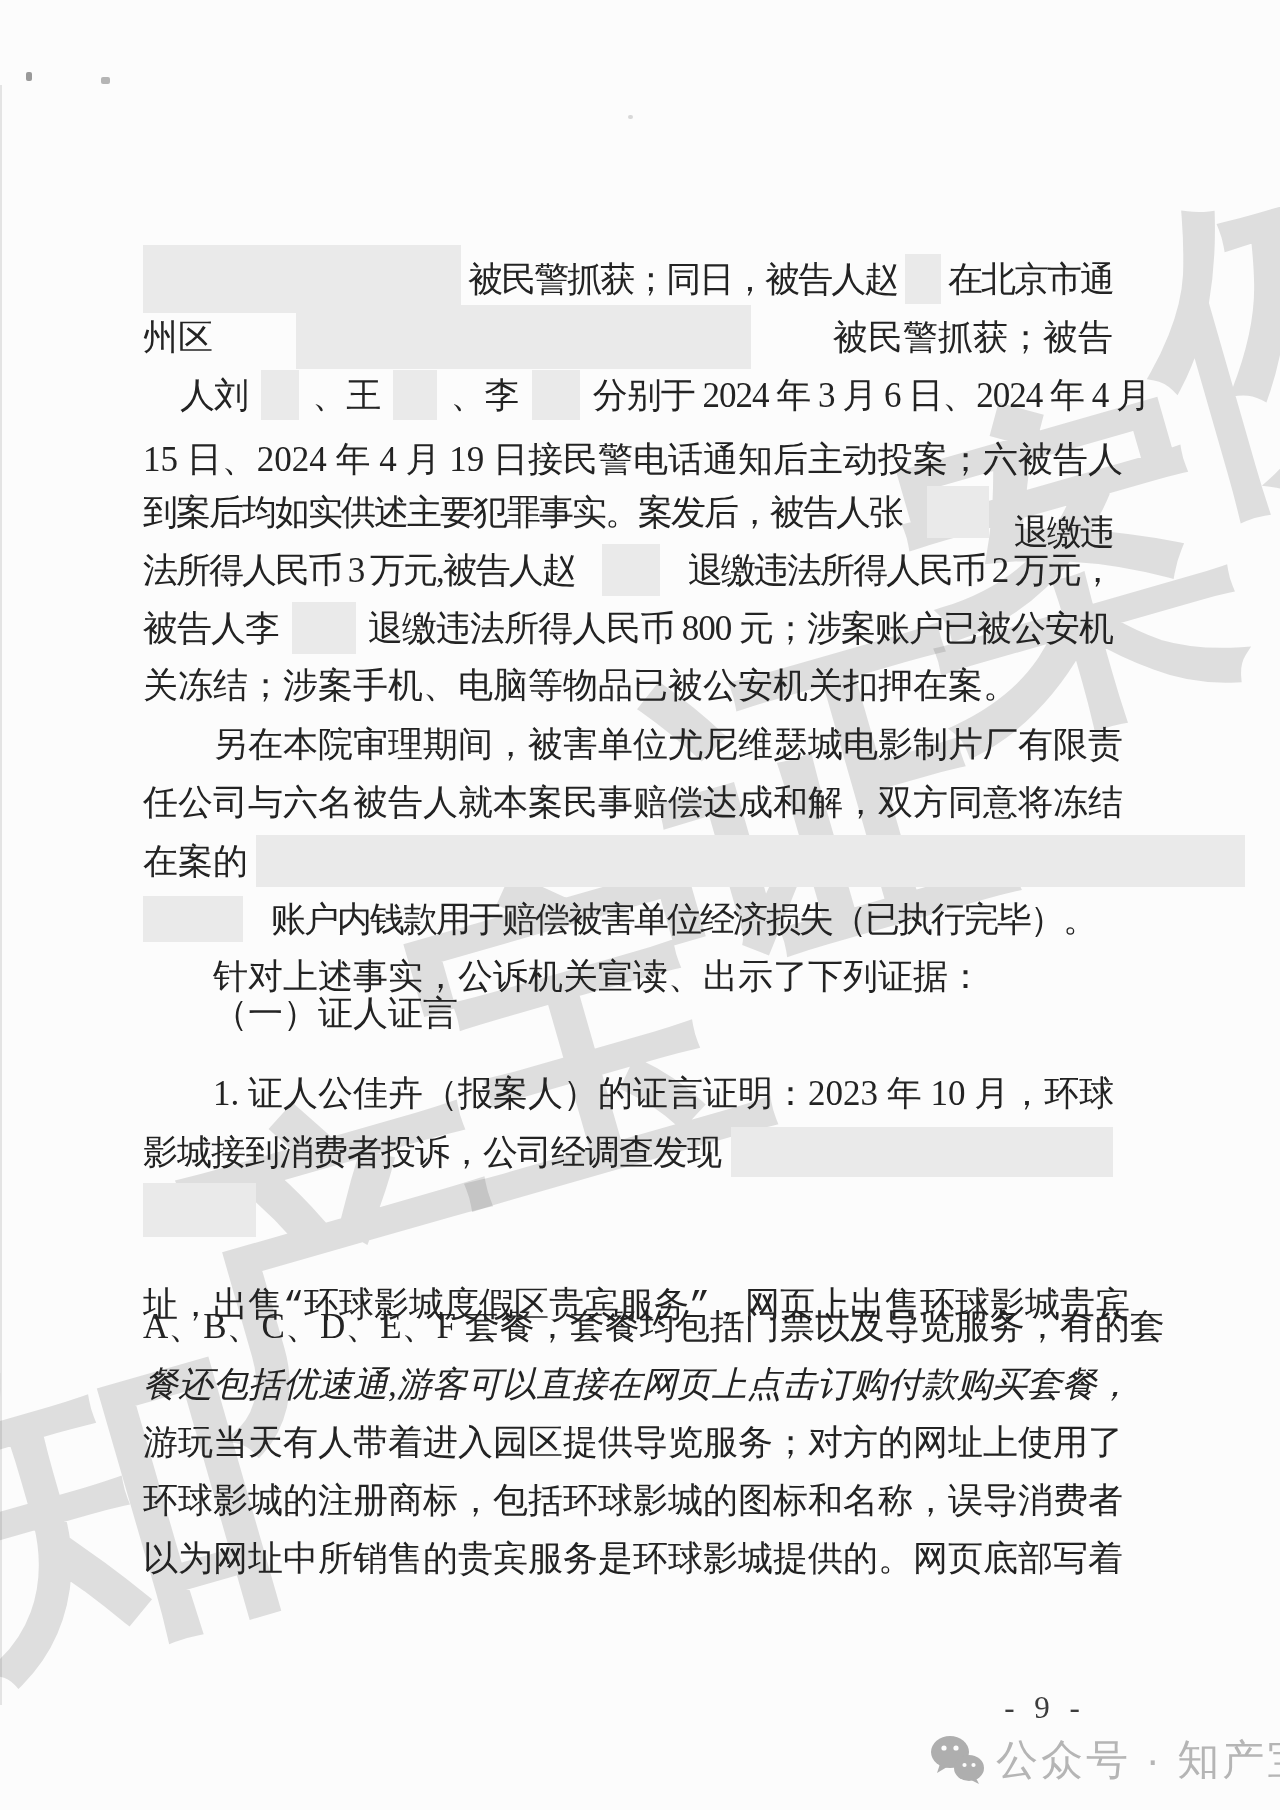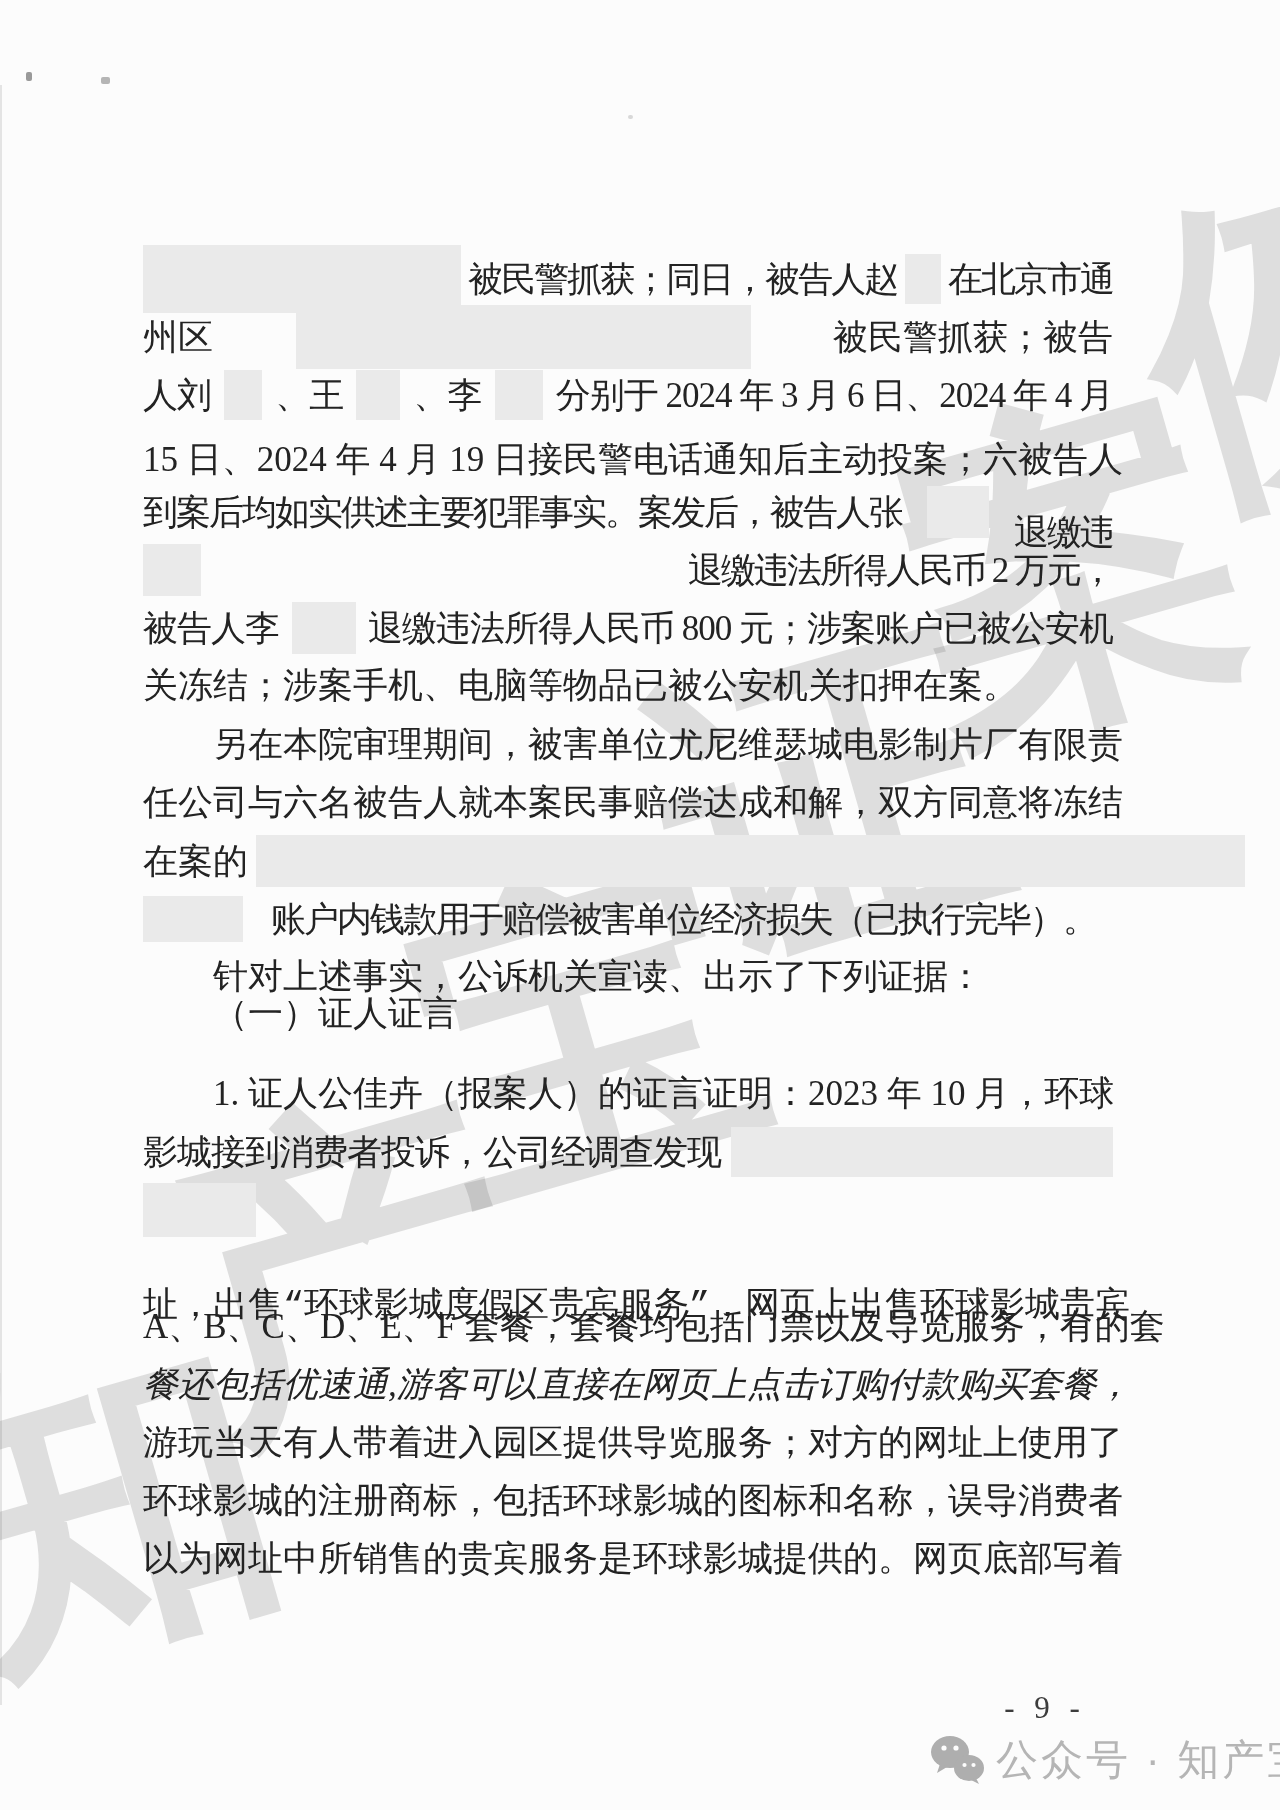--- a/index.html
+++ b/index.html
@@ -118,36 +118,37 @@
         <span class="redaction" style="width: 318px; height: 68px; background: rgb(234, 234, 234);"></span>
         <span class="run" style="letter-spacing: -2px;">被民警抓获；同日，被告人赵</span>
         <span class="redaction" style="width: 36px; height: 50px; background: rgb(234, 234, 234);"></span>
         <span class="run" style="letter-spacing: -2px;">在北京市通</span>
       </div>
       <div class="line flex" style="top: 58px;">
         <span class="run">州区</span>
         <span class="redaction" style="width: 455px; height: 64px; background: rgb(234, 234, 234);"></span>
         <span class="run">被民警抓获；被告</span>
       </div>
-      <div class="line flex" style="top: 116px;">
+      <div class="line flex" style="top: 116px; margin-left: 37px;">
         <span class="run" style="letter-spacing: -1px;">人刘</span>
         <span class="redaction" style="width: 38px; height: 50px; background: rgb(234, 234, 234);"></span>
         <span class="run" style="letter-spacing: -1px;">、王</span>
         <span class="redaction" style="width: 44px; height: 50px; background: rgb(234, 234, 234);"></span>
         <span class="run" style="letter-spacing: -1px;">、李</span>
         <span class="redaction" style="width: 48px; height: 50px; background: rgb(234, 234, 234);"></span>
         <span class="run" style="letter-spacing: -1px;">分别于 2024 年 3 月 6 日、2024 年 4 月</span>
       </div>
       <div class="line justify" style="top: 181px;">15 日、2024 年 4 月 19 日接民警电话通知后主动投案；六被告人</div>
       <div class="line flex" style="top: 233px;">
         <span class="run" style="letter-spacing: -2px;">到案后均如实供述主要犯罪事实。案发后，被告人张</span>
         <span class="redaction" style="width: 62px; height: 52px; background: rgb(234, 234, 234);"></span>
         <span class="run" style="letter-spacing: -2px; margin-top: 40px;">退缴违</span>
       </div>
       <div class="line flex" style="top: 291px;">
+        <span class="run" style="letter-spacing: -2px;">法所得人民币 3 万元,被告人赵</span>
         <span class="redaction" style="width: 58px; height: 52px; background: rgb(234, 234, 234);"></span>
         <span class="run" style="letter-spacing: -2px;">退缴违法所得人民币 2 万元，</span>
       </div>
       <div class="line flex" style="top: 349px;">
         <span class="run" style="letter-spacing: -1px;">被告人李</span>
         <span class="redaction" style="width: 64px; height: 52px; background: rgb(234, 234, 234);"></span>
         <span class="run" style="letter-spacing: -1px;">退缴违法所得人民币 800 元；涉案账户已被公安机</span>
       </div>
       <div class="line plain" style="top: 407px;">关冻结；涉案手机、电脑等物品已被公安机关扣押在案。</div>
       <div class="line justify" style="top: 466px;">　　另在本院审理期间，被害单位尤尼维瑟城电影制片厂有限责</div>

